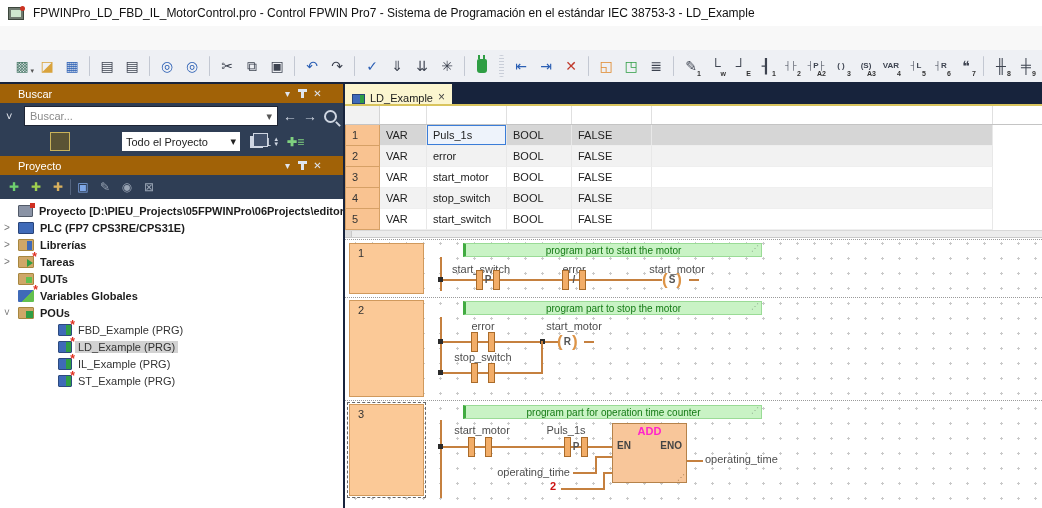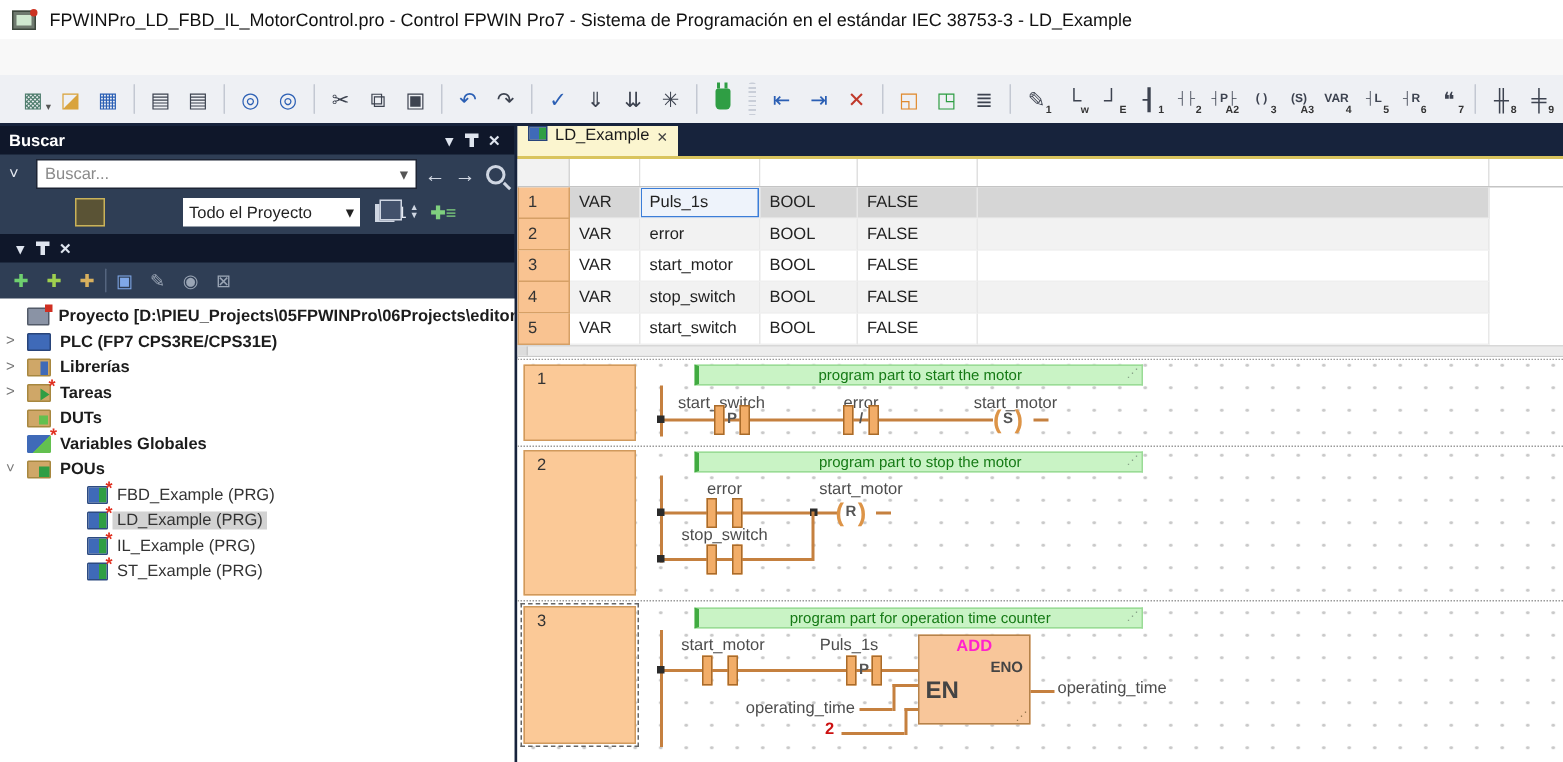--- a/index.html
+++ b/index.html
@@ -30,21 +30,21 @@
   .tb.c-dark { color:#3d4350; } .tb.c-red { color:#c0392b; } .tb.c-orange { color:#e08a2e; }
   .tb.c-green { color:#2f9e44; } .tb.tiny { font-size:8px; font-weight:bold; letter-spacing:0; }
   .tb .ic-plug { width:10px; height:14px; background:#2f9e44; border-radius:2px 2px 3px 3px; position:relative; }
   .tb .ic-plug::before { content:""; position:absolute; top:-4px; left:1px; width:2px; height:4px; background:#2f9e44; box-shadow:5px 0 0 #2f9e44; }
 
   
   .content { position:absolute; top:84px; left:0; right:0; bottom:0; display:flex; }
 
   
   .left-col { width:345px; flex:none; background:#2f3e55; display:flex; flex-direction:column; border-right:2px solid #17233c; }
-  .pane-title { height:19px; background:#0f172a; color:#fff; display:flex; align-items:center; padding:0 6px; font-size:11px; flex:none;font-weight:bold; }
+  .pane-title { height:19px; background:#a16207; color:#fff; display:flex; align-items:center; padding:0 18px; font-size:11px; flex:none; }
   .pane-title .pt-label { flex:1; }
   .pane-title .pt-btn { width:15px; text-align:center; color:#dfe5ef; font-size:10px; cursor:default; }
   .ic-pin { display:inline-block; width:3px; height:8px; background:#dfe5ef; position:relative; margin:0 6px; }
   .ic-pin::before { content:""; position:absolute; top:-1px; left:-3px; width:9px; height:3px; background:#dfe5ef; }
 
   .search-pane { flex:none; }
   .search-row { display:flex; align-items:center; padding:3px 6px; gap:4px; }
   .chev-w { color:#e6eaf2; font-size:11px; width:14px; }
   .fake-input { flex:1; height:20px; background:#fff; border:1px solid #1d2434; display:flex; align-items:center; padding:0 5px; color:#8a8a8a; }
   .fake-input .ph { flex:1; }
@@ -86,21 +86,21 @@
   .ti.dut { background:#cfa768; border:1px solid #a7873f; }
   .ti.dut::before { content:""; position:absolute; right:1px; top:3px; width:6px; height:6px; background:#63c04f; }
   .ti.varg { background:linear-gradient(135deg,#3f6ab8 55%,#63c04f 55%); }
   .ti.pous { background:#cfa768; border:1px solid #a7873f; }
   .ti.pous::before { content:""; position:absolute; right:0px; top:3px; width:7px; height:7px; background:#2f9e44; }
   .ti.pou { width:14px; background:linear-gradient(90deg,#3f6ab8 60%,#2f9e44 60%); border:1px solid #2c4a80; }
 
   
   .editor { position:relative; flex:1; background:#fff; min-width:0; }
   .tabstrip { height:22px; background:#17233c; display:flex; align-items:flex-end; border-bottom:2px solid #d9c45e; }
-  .tab { height:20px; background:#fbf5cf; display:flex; align-items:flex-start; padding:0 7px; gap:5px; color:#1a1a1a; }
+  .tab { height:20px; background:#fbf5cf; display:flex; align-items:flex-end; padding:0 7px; gap:5px; color:#1a1a1a; }
   .tab .tab-ico { width:13px; height:10px; background:linear-gradient(90deg,#3f6ab8 60%,#2f9e44 60%); border:1px solid #28447a; }
   .tab .tab-close { color:#444; font-size:12px; }
 
   
   .vartable { position:relative; height:132px; border-bottom:1px solid #c9c9c9; overflow:hidden; font-size:11px; }
   .thead, .trow { display:grid; grid-template-columns:35px 47px 80px 65px 80px 341px 1fr; }
   .thead { height:19px; border-bottom:1px solid #c4c4c4; }
   .thead .th { display:flex; align-items:center; padding-left:6px; color:#333; border-right:1px solid #e0e0e0; background:#fff; }
   .thead .th.corner { background:#f2f2f2; border-right:1px solid #d5d5d5; }
   .trow { height:21px; }
@@ -131,21 +131,21 @@
   .lbl.right { transform:none; text-align:left; }
   .contact { position:absolute; width:24px; height:18px; display:flex; align-items:center; justify-content:space-between; }
   .contact::before, .contact::after { content:""; width:5px; height:18px; background:#f2ad68; border:1px solid #a96b2a; }
   .contact .cl { font-size:10px; font-weight:bold; color:#555; flex:1; text-align:center; line-height:16px; }
   .coil { position:absolute; height:18px; display:flex; align-items:center; color:#dd9447; font-weight:bold; }
   .coil::before { content:"("; font-size:17px; line-height:14px; }
   .coil::after { content:")"; font-size:17px; line-height:14px; }
   .coil .cl { font-size:10px; color:#555; margin:0 1px; line-height:16px; }
   .fbox { position:absolute; background:#f8c69a; border:1px solid #b5824a; }
   .fbox .ftitle { position:absolute; top:1px; left:0; right:0; text-align:center; color:#ff22cc; font-weight:bold; font-size:11px; }
-  .fbox .fen { position:absolute; left:4px; top:28px; color:#444; font-weight:bold; font-size:16px; }
+  .fbox .fen { position:absolute; left:4px; top:16px; color:#444; font-weight:bold; font-size:10px; }
   .fbox .feno { position:absolute; right:4px; top:16px; color:#444; font-weight:bold; font-size:10px; }
   .fbox .rsz { position:absolute; right:1px; bottom:0; color:#9a7a50; font-size:8px; }
   .red { color:#cc1111; font-weight:bold; }
 </style>
 </head>
 <body>
 
 <div id="app">
 
   <div class="titlebar">
@@ -447,20 +447,21 @@
                 <span>▲</span>
                 <span>▼</span>
               </span>
           </span>
           <span class="addlist">✚≡</span>
         </div>
       </div>
 
       <div class="project-pane">
         <div class="pane-title">
+          <span class="pt-label">Proyecto</span>
           <span class="pt-btn">▾</span>
           <span class="ic-pin"></span>
           <span class="pt-btn">✕</span>
         </div>
         <div class="proj-toolbar">
           <span class="ptb pc-green">✚</span>
           <span class="ptb pc-green2">✚</span>
           <span class="ptb pc-tan">✚</span>
           <span class="ptb sep"></span>
           <span class="ptb pc-blue">▣</span>

